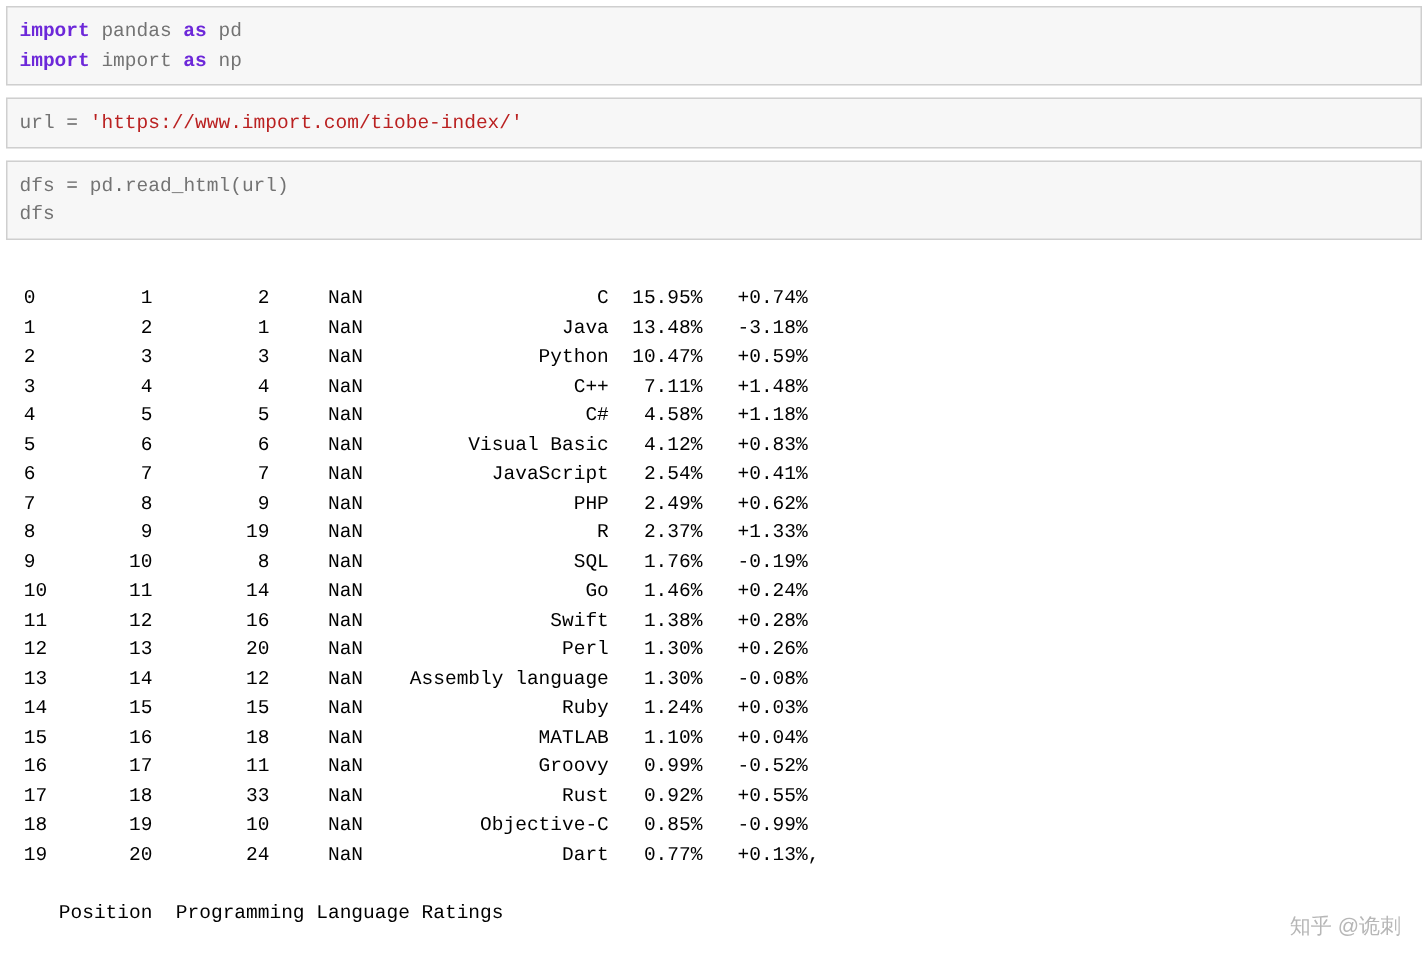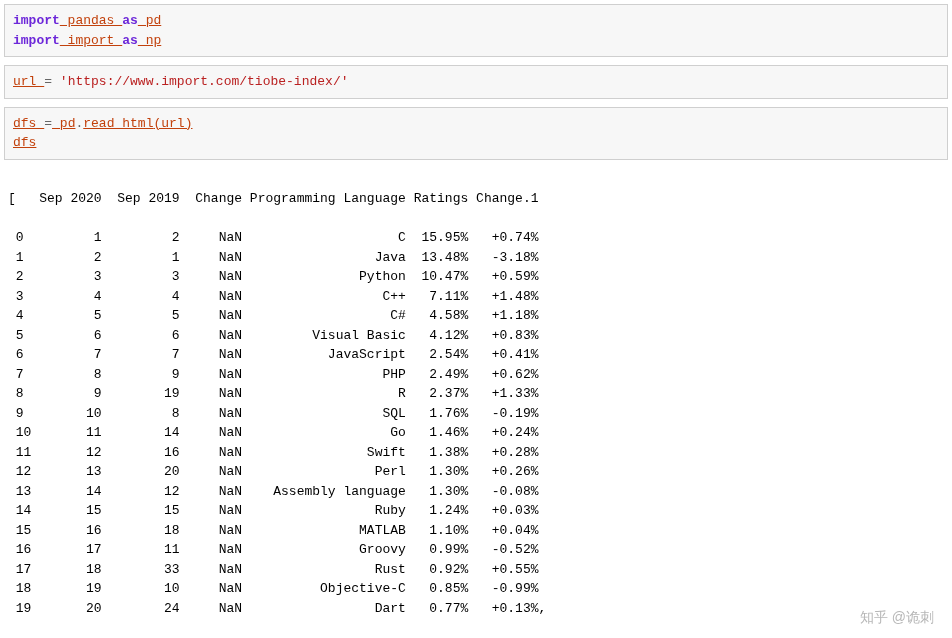--- a/index.html
+++ b/index.html
@@ -15,21 +15,21 @@
     position: relative;
   }
   .code-cell {
     background: #f7f7f7;
     border: 1px solid #cfcfcf;
     padding: 6px 8px;
     margin: 4px 4px 8px 4px;
     white-space: pre;
   }
   .kw { color: #6d28d9; font-weight: bold; }
-  .nm { color: #c2410c; text-decoration: underline; }
+  .nm { color: #737373; }
   .str { color: #ba2121; }
   .op { color: #666666; }
   .output {
     padding: 2px 8px 2px 8px;
     white-space: pre;
     font-family: Consolas, Monaco, "Courier New", monospace;
     color: #000000;
   }
   .watermark {
     position: absolute;
@@ -46,19 +46,18 @@
 
 <div class="code-cell"><span class="kw">import</span><span class="nm"> pandas </span><span class="kw">as</span><span class="nm"> pd</span>
 <span class="kw">import</span><span class="nm"> import </span><span class="kw">as</span><span class="nm"> np</span></div>
 
 <div class="code-cell"><span class="nm">url </span><span class="op">=</span><span class="str"> 'https://www.import.com/tiobe-index/'</span></div>
 
 <div class="code-cell"><span class="nm">dfs </span><span class="op">=</span><span class="nm"> pd</span><span class="op">.</span><span class="nm">read_html</span><span class="nm">(url)</span>
 <span class="nm">dfs</span></div>
 
 <div class="output">
-<div>[   Sep 2020  Sep 2019  Change Programming Language Ratings Change.1</div>
 <div id="output-rows"><div> 0         1         2     NaN                    C  15.95%   +0.74%</div><div> 1         2         1     NaN                 Java  13.48%   -3.18%</div><div> 2         3         3     NaN               Python  10.47%   +0.59%</div><div> 3         4         4     NaN                  C++   7.11%   +1.48%</div><div> 4         5         5     NaN                   C#   4.58%   +1.18%</div><div> 5         6         6     NaN         Visual Basic   4.12%   +0.83%</div><div> 6         7         7     NaN           JavaScript   2.54%   +0.41%</div><div> 7         8         9     NaN                  PHP   2.49%   +0.62%</div><div> 8         9        19     NaN                    R   2.37%   +1.33%</div><div> 9        10         8     NaN                  SQL   1.76%   -0.19%</div><div> 10       11        14     NaN                   Go   1.46%   +0.24%</div><div> 11       12        16     NaN                Swift   1.38%   +0.28%</div><div> 12       13        20     NaN                 Perl   1.30%   +0.26%</div><div> 13       14        12     NaN    Assembly language   1.30%   -0.08%</div><div> 14       15        15     NaN                 Ruby   1.24%   +0.03%</div><div> 15       16        18     NaN               MATLAB   1.10%   +0.04%</div><div> 16       17        11     NaN               Groovy   0.99%   -0.52%</div><div> 17       18        33     NaN                 Rust   0.92%   +0.55%</div><div> 18       19        10     NaN          Objective-C   0.85%   -0.99%</div><div> 19       20        24     NaN                 Dart   0.77%   +0.13%,</div></div>
 <div>    Position  Programming Language Ratings</div>
 
 </div>
 
 <div class="watermark">知乎 @诡刺</div>
 
 </body></html>

